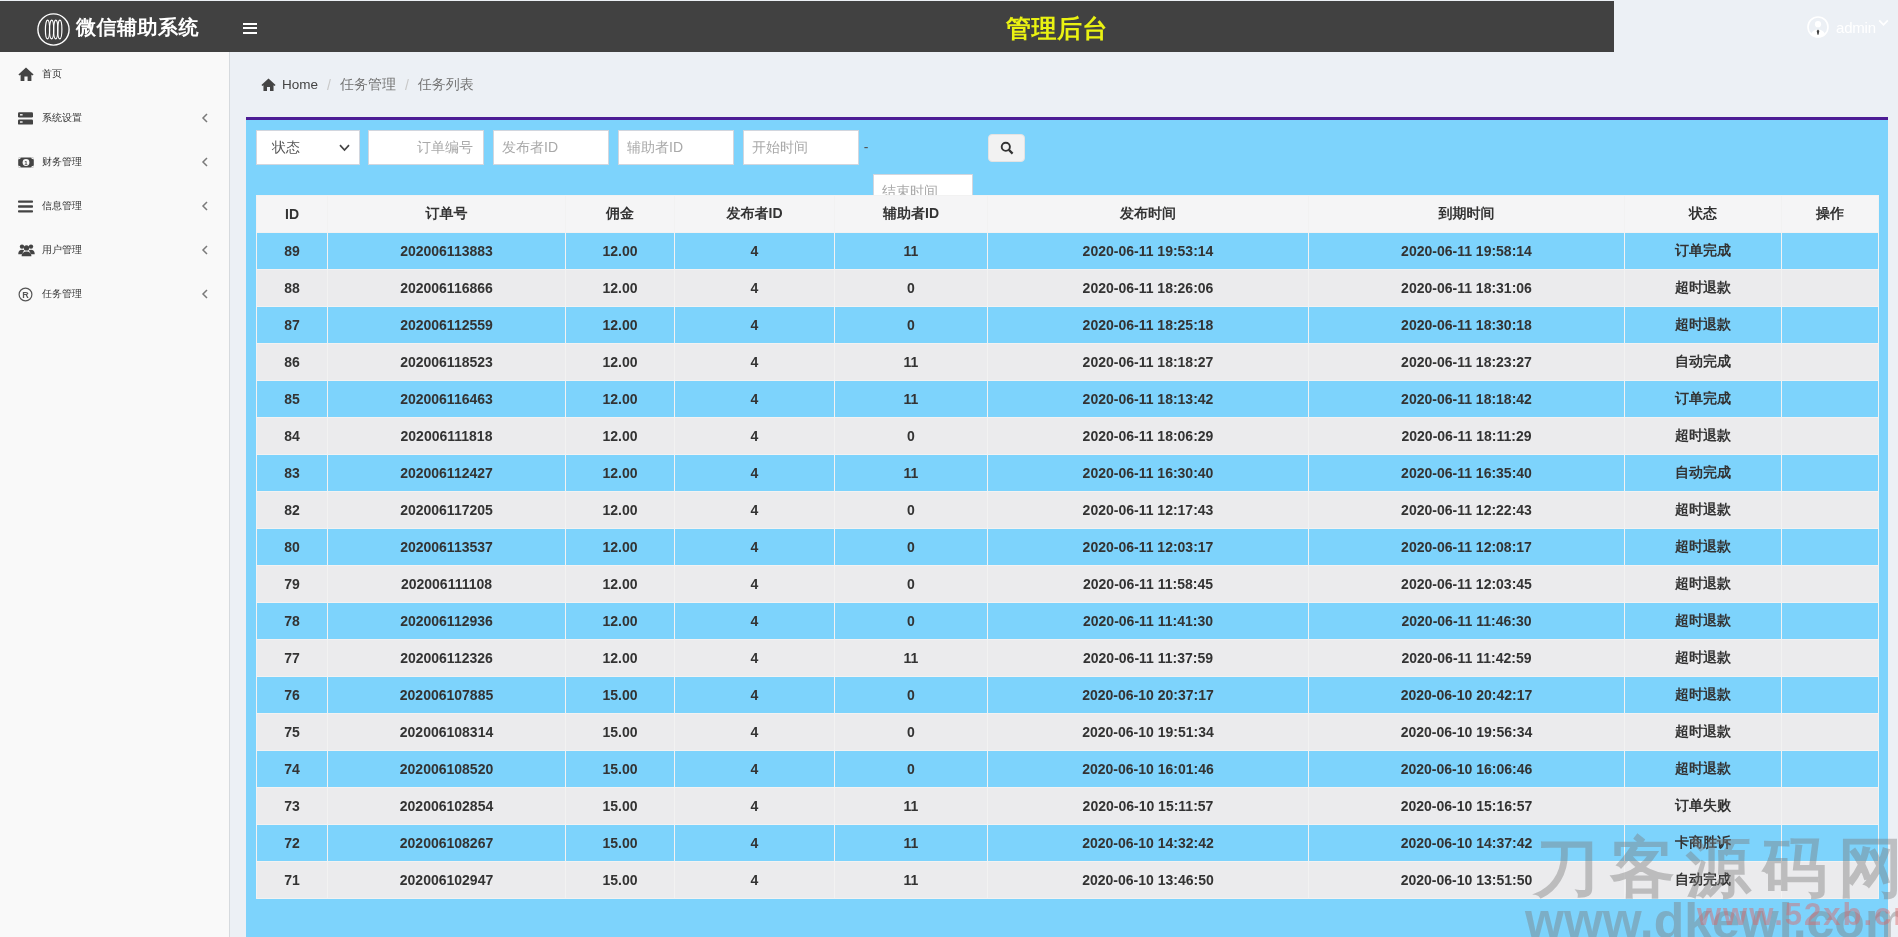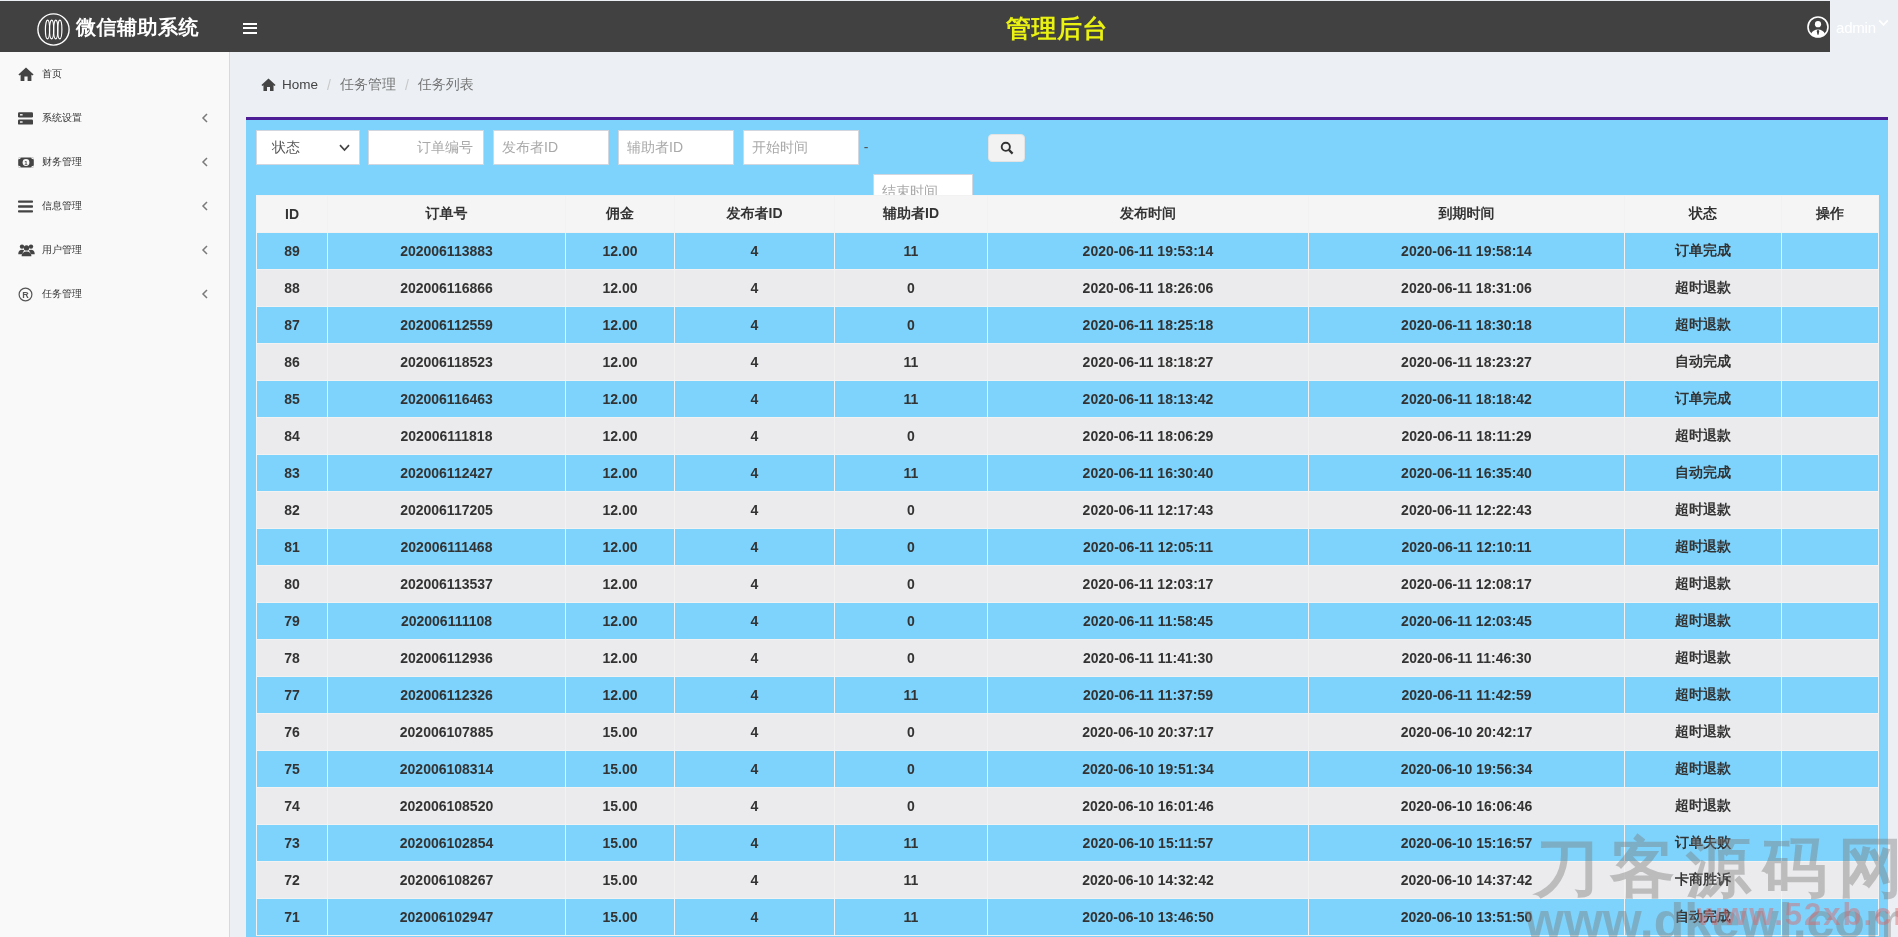--- a/index.html
+++ b/index.html
@@ -1,19 +1,19 @@
 <!DOCTYPE html>
 <html lang="zh"><head>
 <meta charset="utf-8">
 <title>管理后台</title>
 <style>
 *{margin:0;padding:0;box-sizing:border-box;}
 html,body{width:1898px;height:937px;overflow:hidden;background:#ecf0f5;font-family:"Liberation Sans",sans-serif;}
 
-.nav{position:absolute;left:0;top:1px;width:1830px;height:51px;background:#414141;z-index:30;}
+.nav{position:absolute;left:0;top:1px;width:1614px;height:51px;background:#414141;z-index:30;}
 .logo{position:absolute;left:37px;top:12px;}
 .brand{position:absolute;left:76px;top:0;height:52px;line-height:53px;color:#fff;font-size:20px;font-weight:bold;letter-spacing:0.5px;}
 .hb{position:absolute;left:243px;top:22px;width:14px;}
 .hb i{display:block;height:2px;background:#fff;margin-bottom:2.4px;}
 .title{position:absolute;left:982px;top:0;height:52px;line-height:54px;color:#eaf212;font-size:25px;font-weight:bold;letter-spacing:0.5px;margin-left:24px;}
 .user{position:absolute;left:1807px;top:0;height:52px;display:flex;align-items:center;color:#fff;}
 .user .nm{font-size:15px;margin-left:7px;letter-spacing:-0.2px;}
 
 .side{position:absolute;left:0;top:52px;width:230px;height:885px;background:#f9f9f9;border-right:1px solid #d6dade;z-index:20;}
 .mi{position:relative;height:44px;line-height:44px;}
@@ -301,31 +301,20 @@
           <td>202006117205</td>
           <td>12.00</td>
           <td>4</td>
           <td>0</td>
           <td>2020-06-11 12:17:43</td>
           <td>2020-06-11 12:22:43</td>
           <td>超时退款</td>
           <td></td>
         </tr>
 <tr>
-          <td>81</td>
-          <td>202006111468</td>
-          <td>12.00</td>
-          <td>4</td>
-          <td>0</td>
-          <td>2020-06-11 12:05:11</td>
-          <td>2020-06-11 12:10:11</td>
-          <td>超时退款</td>
-          <td></td>
-        </tr>
-<tr>
           <td>80</td>
           <td>202006113537</td>
           <td>12.00</td>
           <td>4</td>
           <td>0</td>
           <td>2020-06-11 12:03:17</td>
           <td>2020-06-11 12:08:17</td>
           <td>超时退款</td>
           <td></td>
         </tr>

